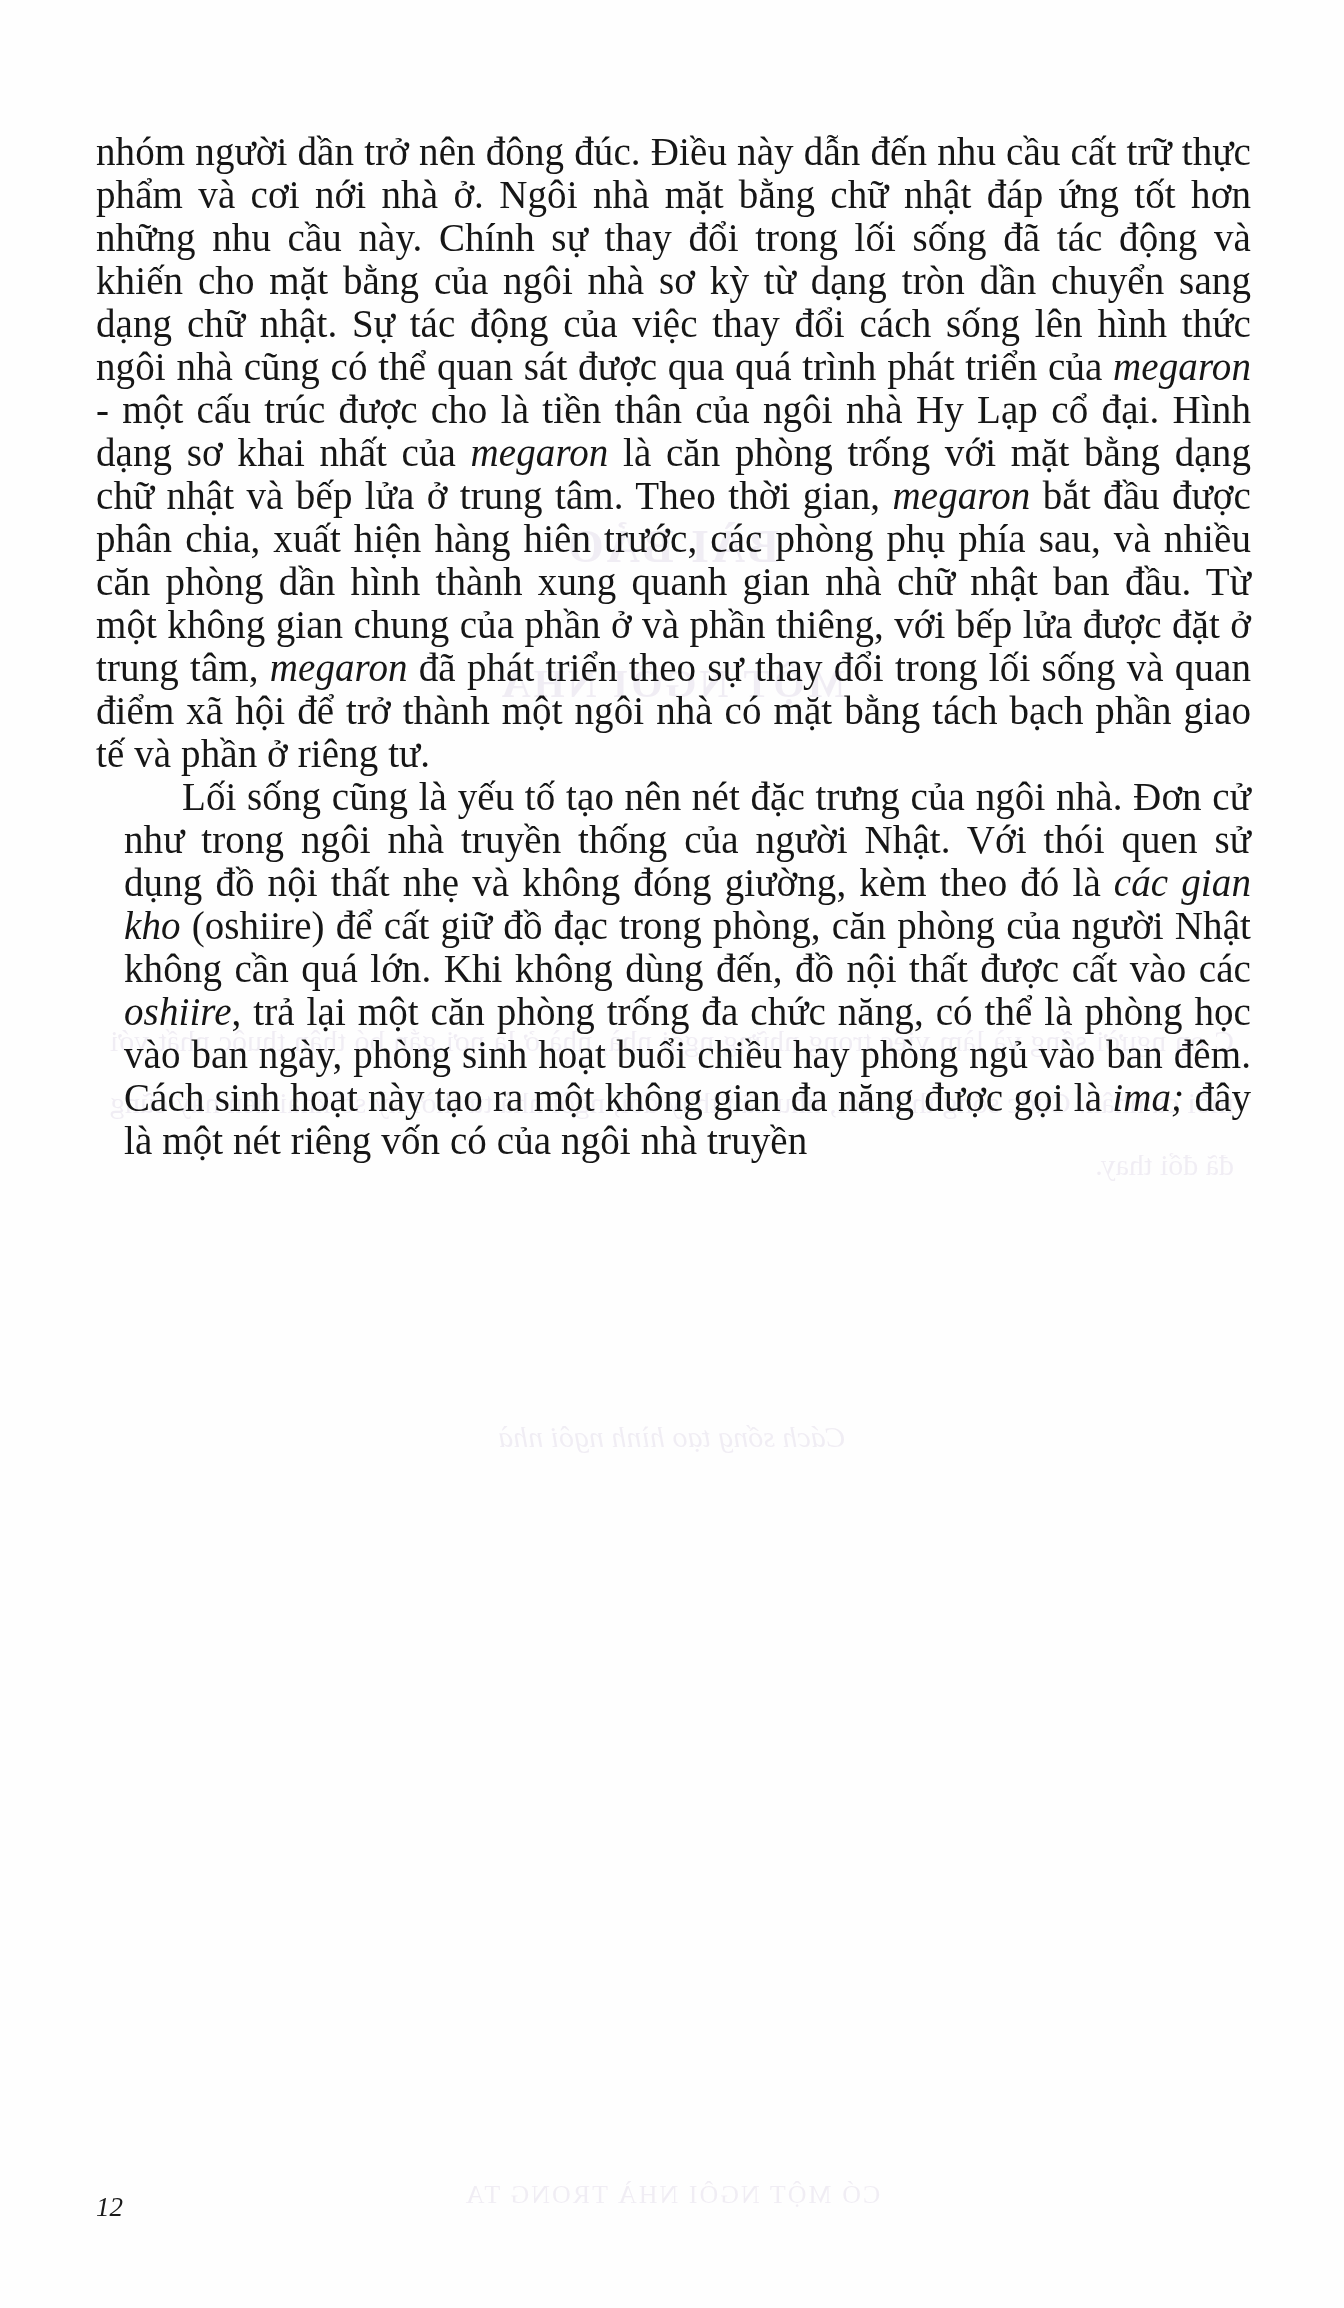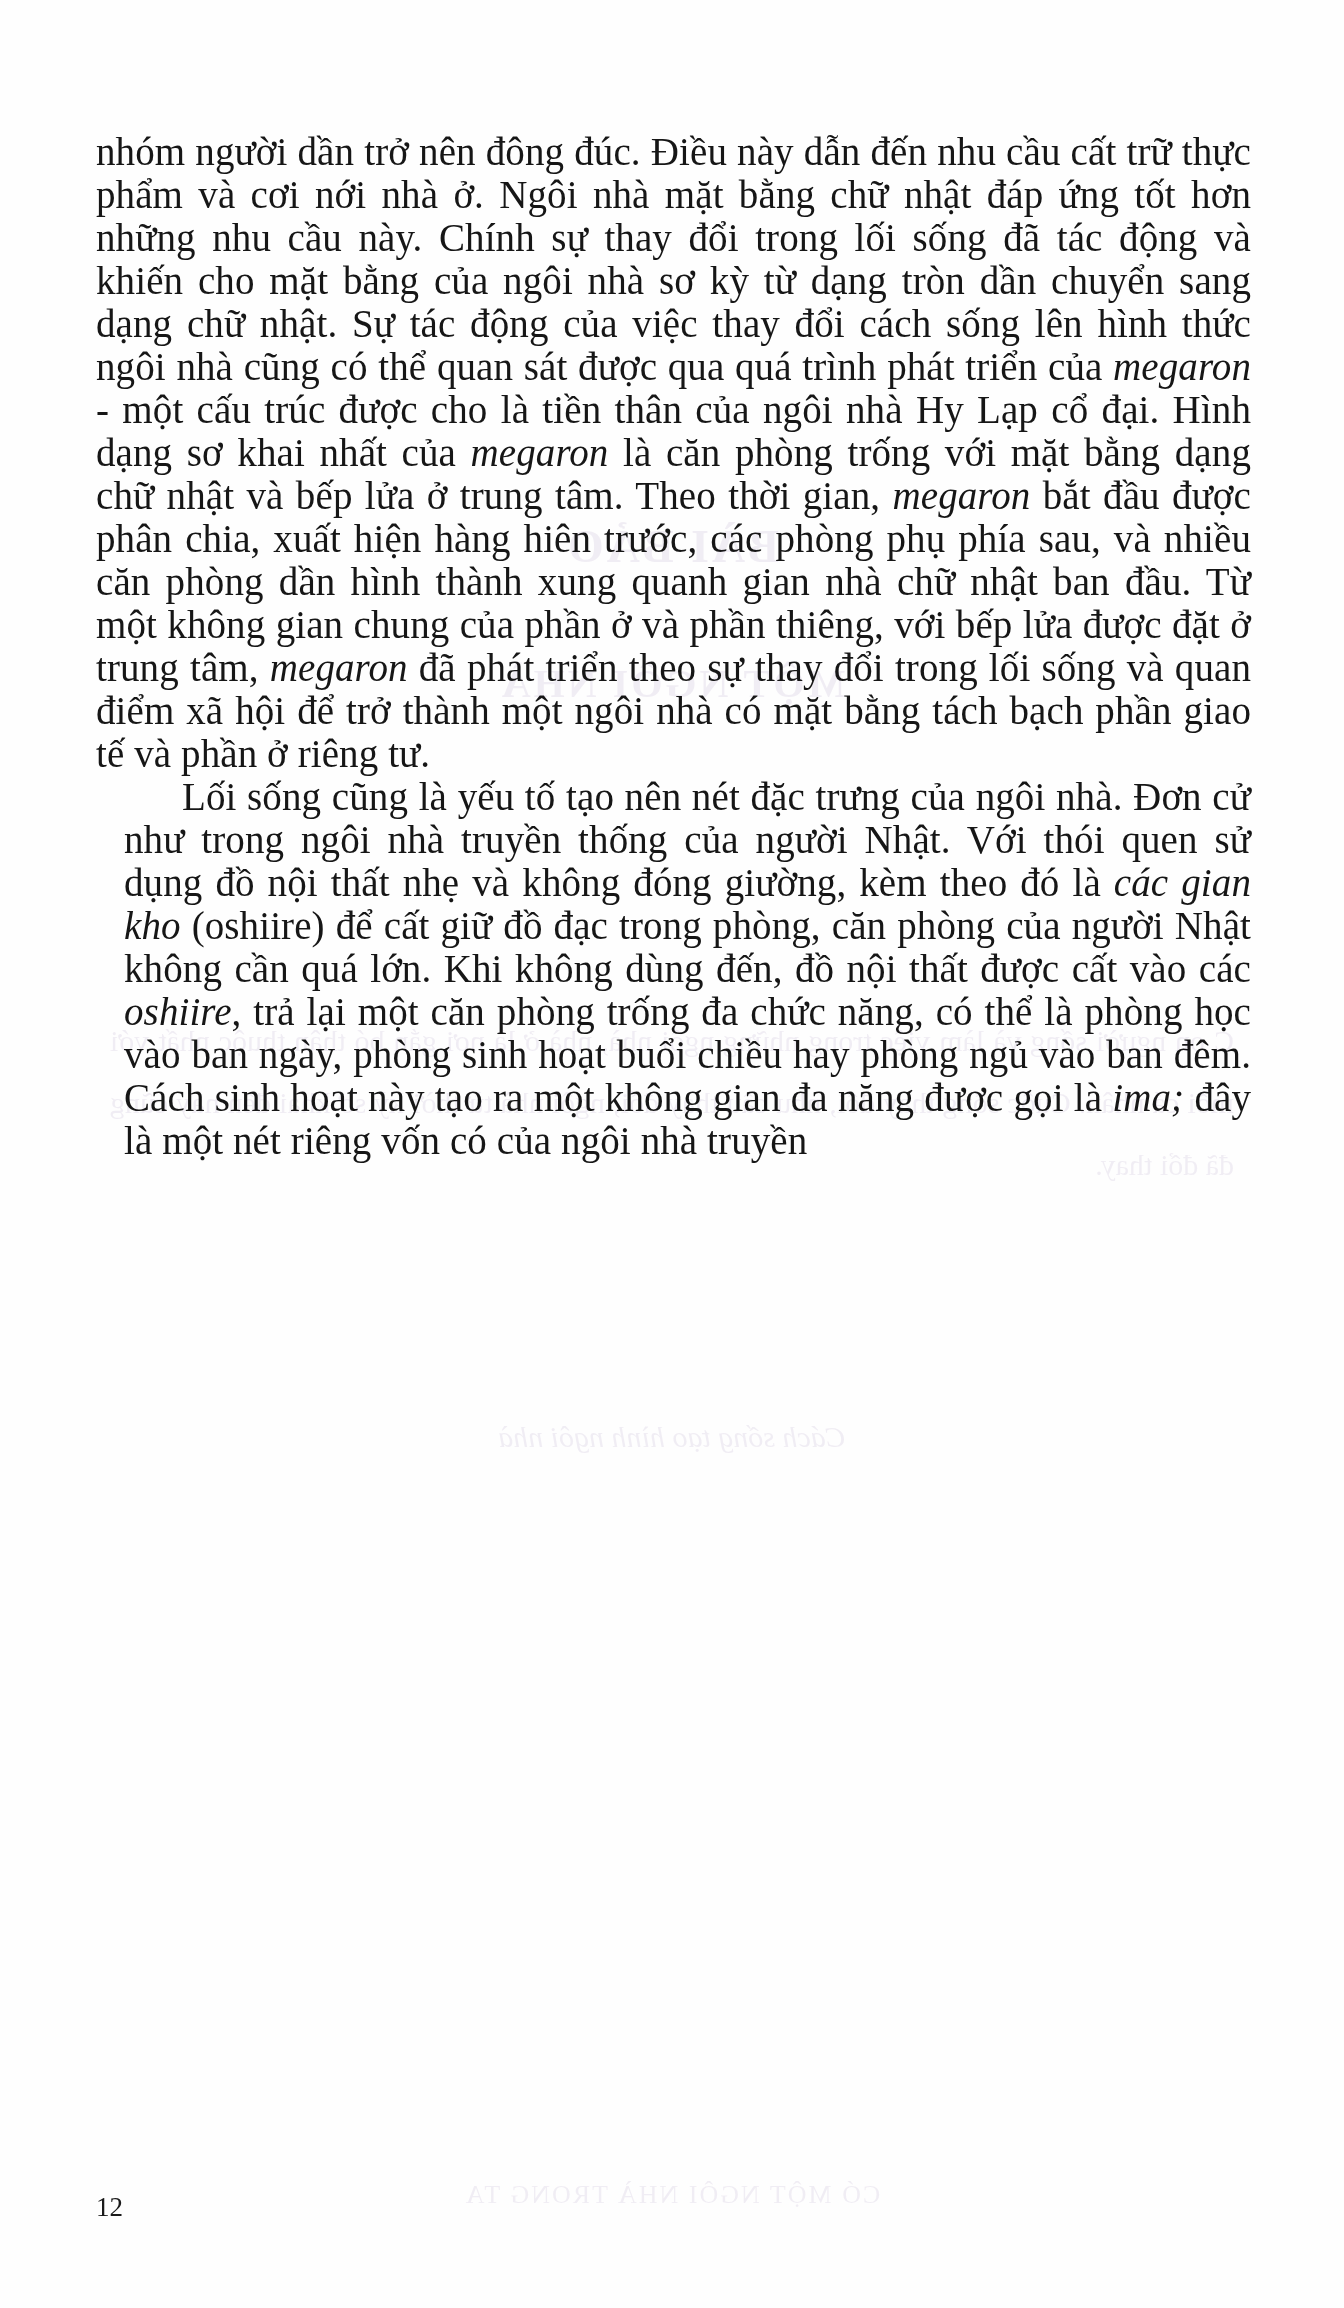--- a/index.html
+++ b/index.html
@@ -115,20 +115,21 @@
     right: 96px;
     top: 2192px;
     height: 40px;
   }
   .page-number {
     position: absolute;
     left: 0;
     top: 0;
     font-size: 27px;
     color: #1a1a1a;
+    font-style: italic;
   }
   .running-head {
     position: absolute;
     left: 0;
     right: 0;
     top: 0;
     text-align: center;
     font-size: 29px;
     letter-spacing: 2.2px;
     color: #141414;

